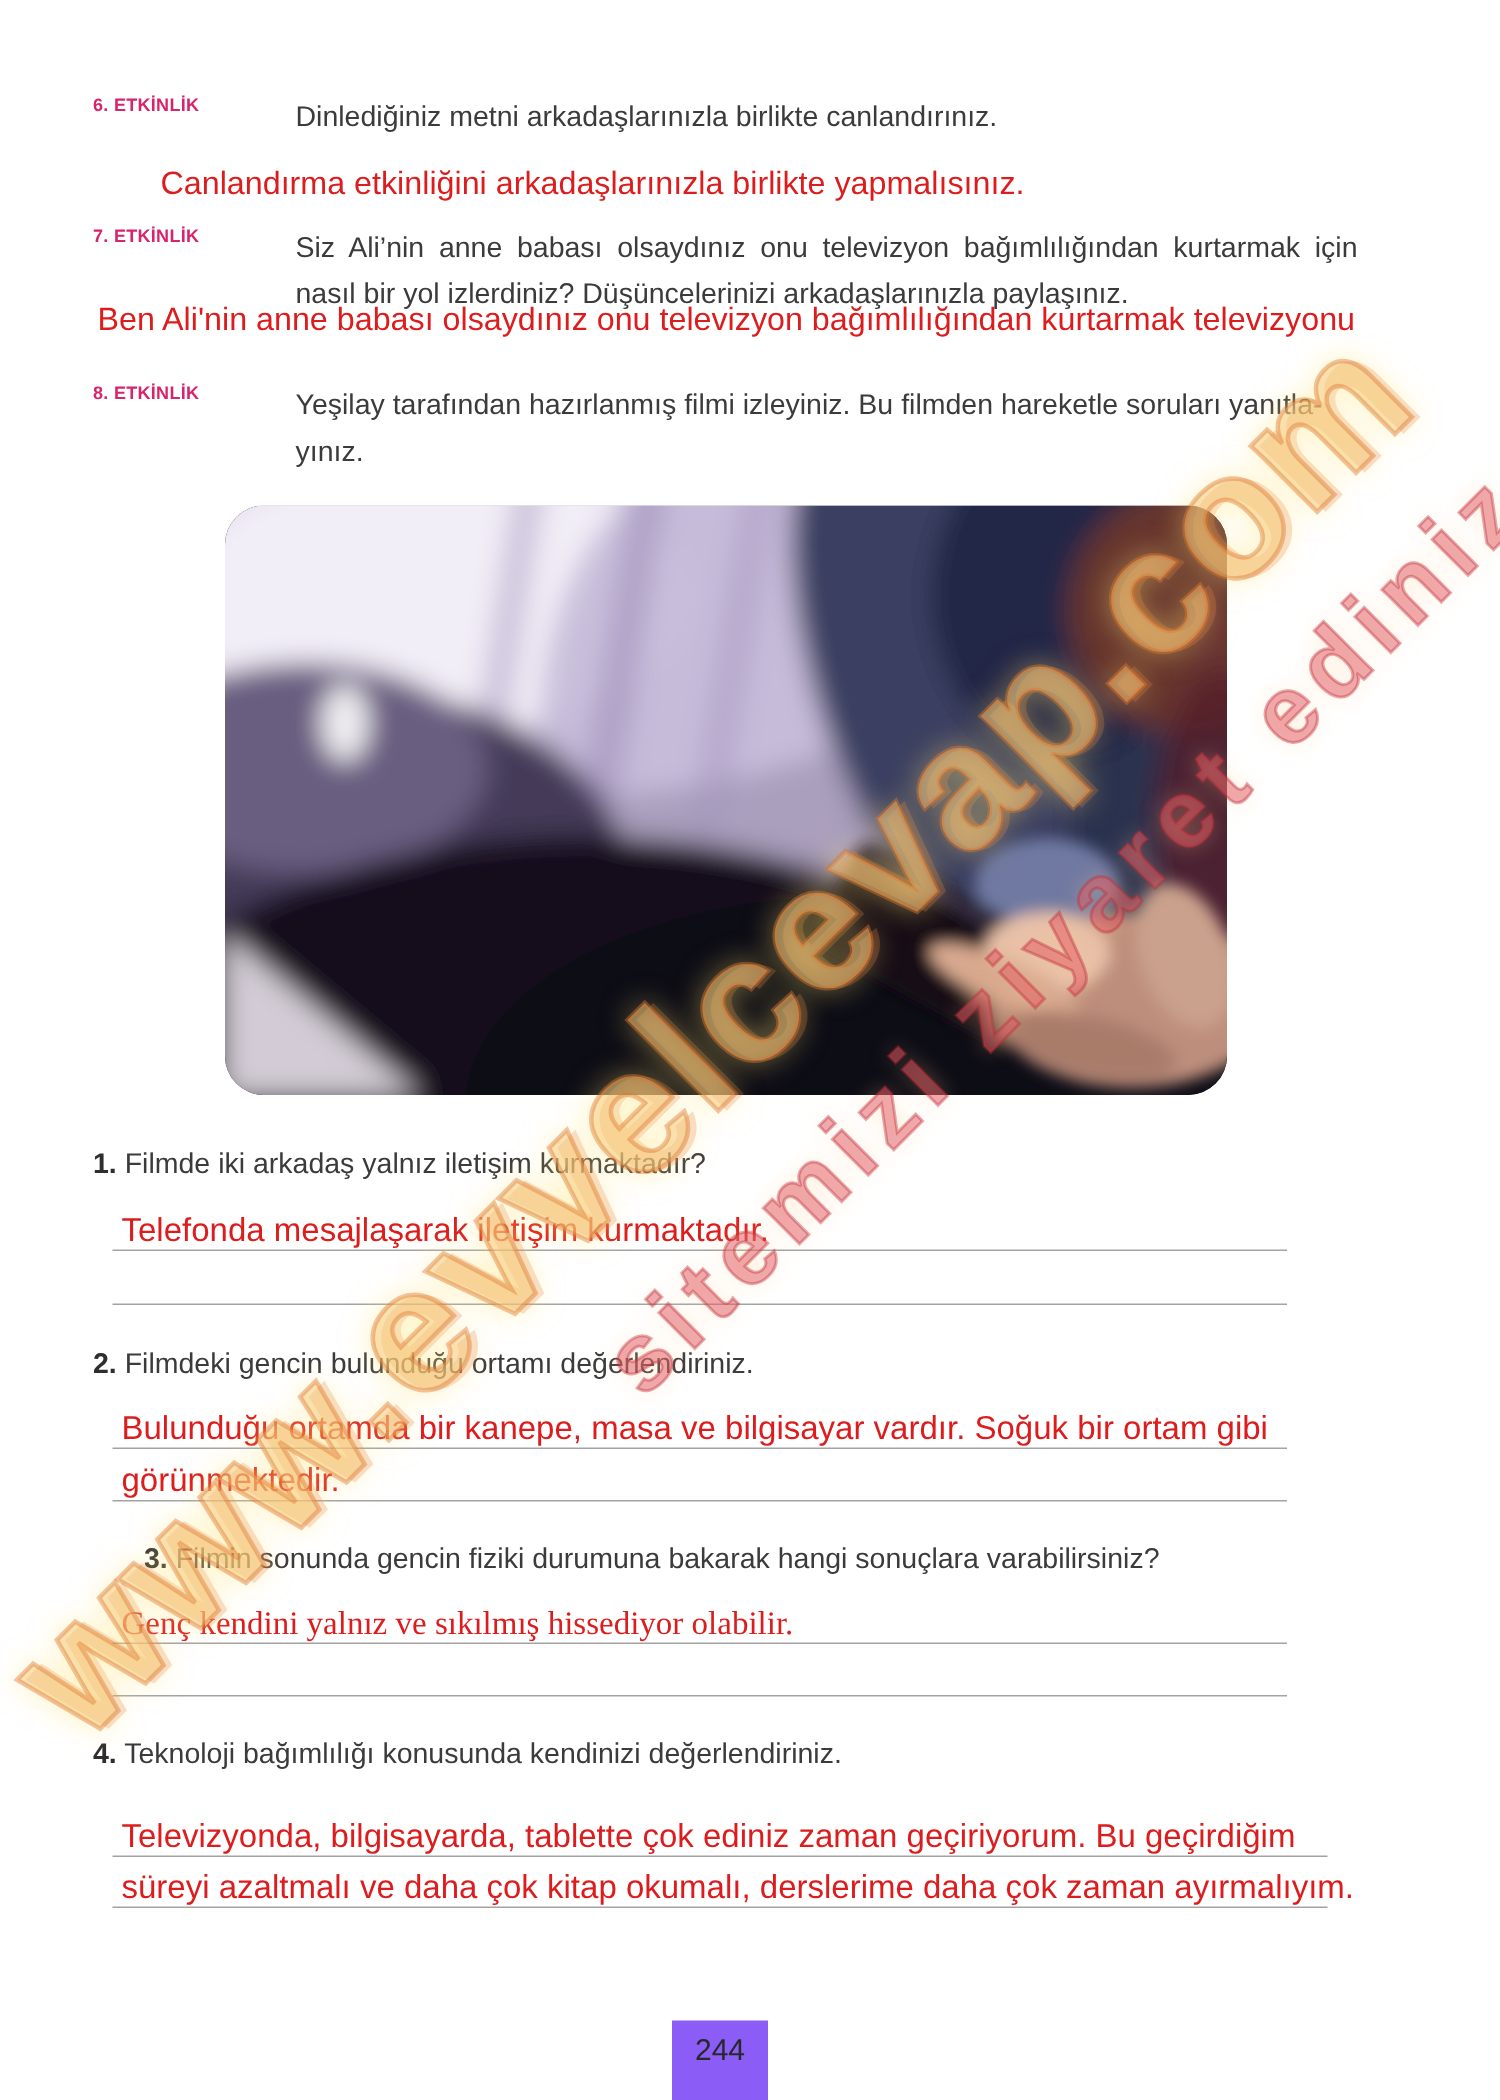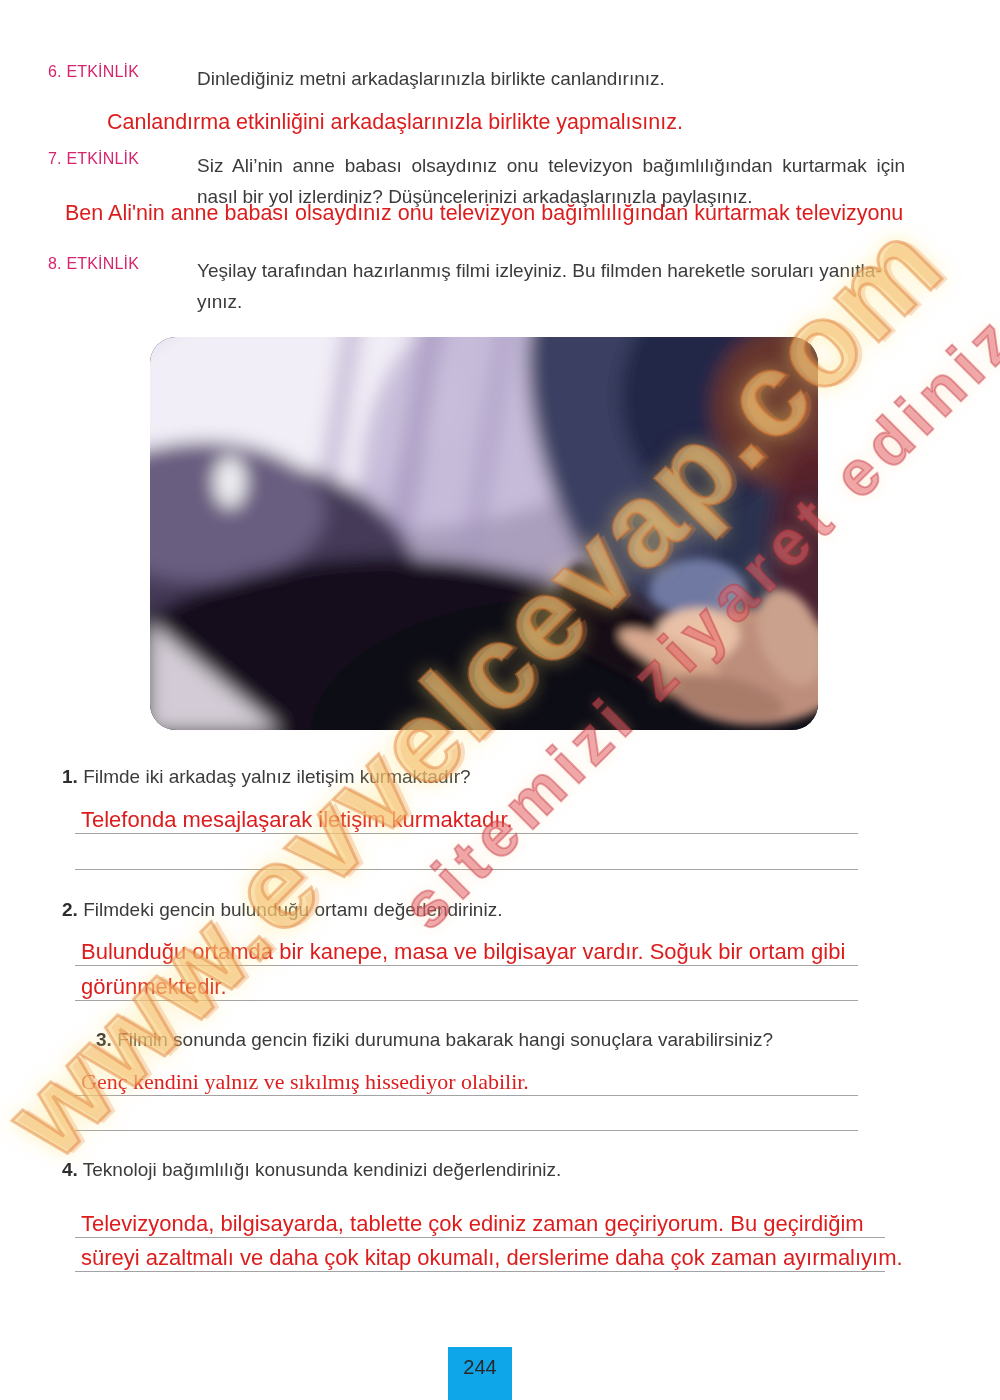--- a/index.html
+++ b/index.html
@@ -2,22 +2,22 @@
 <html><head>
 <meta charset="utf-8">
 <style>
   html,body{margin:0;padding:0;background:#ffffff;}
   .page{
     position:relative;width:1000px;height:1400px;background:#ffffff;
     font-family:"Liberation Sans",sans-serif;overflow:hidden;
   }
   
   .act-label{
-    position:absolute;left:48px;color:#d6256d;font-weight:normal;
-    font-size:16px;letter-spacing:0.2px;white-space:nowrap;
+    position:absolute;left:62px;color:#d6256d;font-weight:bold;
+    font-size:12px;letter-spacing:0.2px;white-space:nowrap;
   }
   .act-text{
     position:absolute;left:197px;width:708px;color:#3b3b3b;
     font-size:19px;line-height:31px;
   }
   .justify-first{text-align:justify;}
   .justify-first .l1{display:block;text-align-last:justify;}
   .red-ans{
     position:absolute;color:#dd1d1d;font-size:21.5px;line-height:32px;
   }
@@ -35,21 +35,21 @@
   .answer-block.wide{width:810px;}
   .answer-line{
     border-bottom:1.5px solid #a3a3a3;color:#dd1d1d;font-size:22px;
     padding-left:6px;display:flex;align-items:flex-end;white-space:nowrap;
     overflow:visible;
   }
   .blank-line{border-bottom:1.5px solid #a3a3a3;}
   
   .page-badge{
     position:absolute;left:448px;top:1347px;width:64px;height:53px;
-    background:#0ea5e9;color:#28282b;font-size:20px;font-weight:normal;
+    background:#8b5cf6;color:#28282b;font-size:20px;font-weight:normal;
     display:flex;justify-content:center;padding-top:9px;box-sizing:border-box;
   }
   
   .watermark{
     position:absolute;left:505px;top:720px;z-index:60;pointer-events:none;
     transform:translate(-50%,-50%) rotate(-45deg);text-align:center;width:1900px;
   }
   .wm-main{
     font-size:118px;font-weight:bold;letter-spacing:3px;white-space:nowrap;
     color:rgba(246,199,125,0.50);

